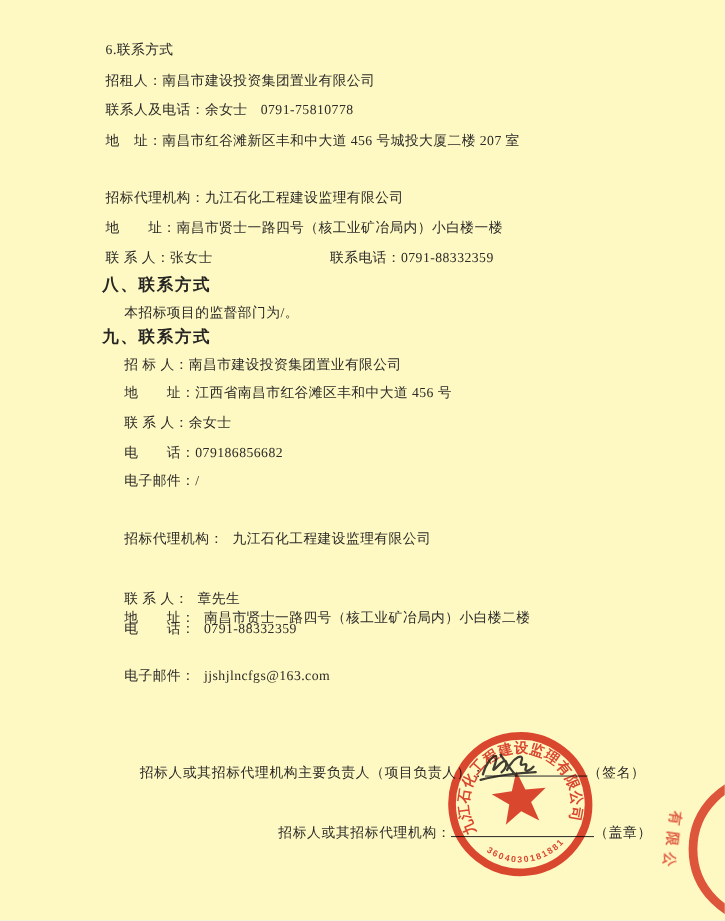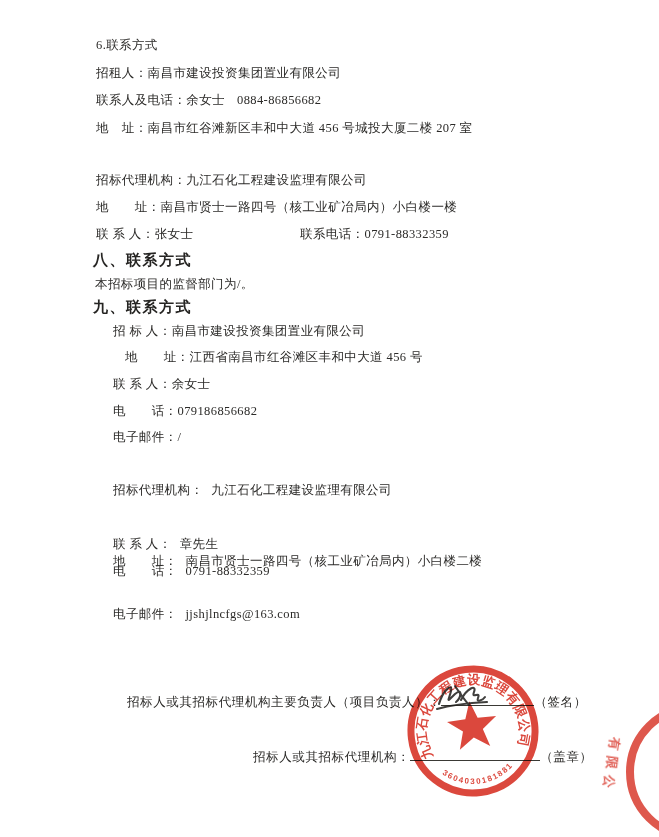--- a/index.html
+++ b/index.html
@@ -1,18 +1,18 @@
 <!DOCTYPE html>
 <html><head>
 <meta charset="utf-8">
 <style>
   html,body{margin:0;padding:0;background:#e8e8e8;}
   .page{
     position:relative;width:659px;height:837px;margin:0 auto;
-    background:#ffffff;overflow:hidden;
+    background:#fef9c3;overflow:hidden;
     font-family:"Liberation Serif","DejaVu Serif",serif;
     color:#2b2a28;font-size:12.5px;letter-spacing:0.4px;line-height:1.2;
   }
   .abs{position:absolute;white-space:nowrap;}
   .h2{font-size:15px;font-weight:bold;letter-spacing:1.5px;color:#262523;}
   .row .lab{display:inline-block;}
   .row .val{display:inline-block;}
   .gap8{margin-left:8px;}
   .gap12{margin-left:12px;}
   .uline{display:inline-block;border-bottom:1.2px solid #3a3935;height:13px;vertical-align:baseline;}
@@ -33,49 +33,49 @@
 
 <div class="page">
 
   <div class="abs" style="left:96px;top:38px;">6.联系方式</div>
 
   <div class="abs row" style="left:96px;top:66px;">
     <span class="lab">招租人：</span><span class="val">南昌市建设投资集团置业有限公司</span>
   </div>
 
   <div class="abs row" style="left:96px;top:93px;">
-    <span class="lab">联系人及电话：</span><span class="val">余女士</span><span class="val gap12">0884-86856682</span>
+    <span class="lab">联系人及电话：</span><span class="val">余女士</span><span class="val gap12">0791-75810778</span>
   </div>
 
   <div class="abs row" style="left:96px;top:121px;">
     <span class="lab">地　址：</span><span class="val">南昌市红谷滩新区丰和中大道 456 号城投大厦二楼 207 室</span>
   </div>
 
   <div class="abs row" style="left:96px;top:173px;">
     <span class="lab">招标代理机构：</span><span class="val">九江石化工程建设监理有限公司</span>
   </div>
   <div class="abs row" style="left:96px;top:200px;">
     <span class="lab">地　　址：</span><span class="val">南昌市贤士一路四号（核工业矿冶局内）小白楼一楼</span>
   </div>
   <div class="abs row" style="left:96px;top:227px;">
     <span class="lab">联 系 人：</span><span class="val">张女士</span>
   </div>
   <div class="abs row" style="left:300px;top:227px;">
     <span class="lab">联系电话：</span><span class="val">0791-88332359</span>
   </div>
 
   <div class="abs h2" style="left:93px;top:251px;">八、联系方式</div>
-  <div class="abs" style="left:95px;top:277px;">本招标项目的监督部门为/。</div>
+  <div class="abs" style="left:113px;top:277px;">本招标项目的监督部门为/。</div>
 
   <div class="abs h2" style="left:93px;top:298px;">九、联系方式</div>
 
   <div class="abs row" style="left:113px;top:324px;">
     <span class="lab">招 标 人：</span><span class="val">南昌市建设投资集团置业有限公司</span>
   </div>
-  <div class="abs row" style="left:113px;top:350px;margin-left:12px;">
+  <div class="abs row" style="left:113px;top:350px;">
     <span class="lab">地　　址：</span><span class="val">江西省南昌市红谷滩区丰和中大道 456 号</span>
   </div>
   <div class="abs row" style="left:113px;top:377px;">
     <span class="lab">联 系 人：</span><span class="val">余女士</span>
   </div>
   <div class="abs row" style="left:113px;top:404px;text-align:center;">
     <span class="lab">电　　话：</span><span class="val">079186856682</span>
   </div>
   <div class="abs row" style="left:113px;top:430px;">
     <span class="lab">电子邮件：</span><span class="val">/</span>

